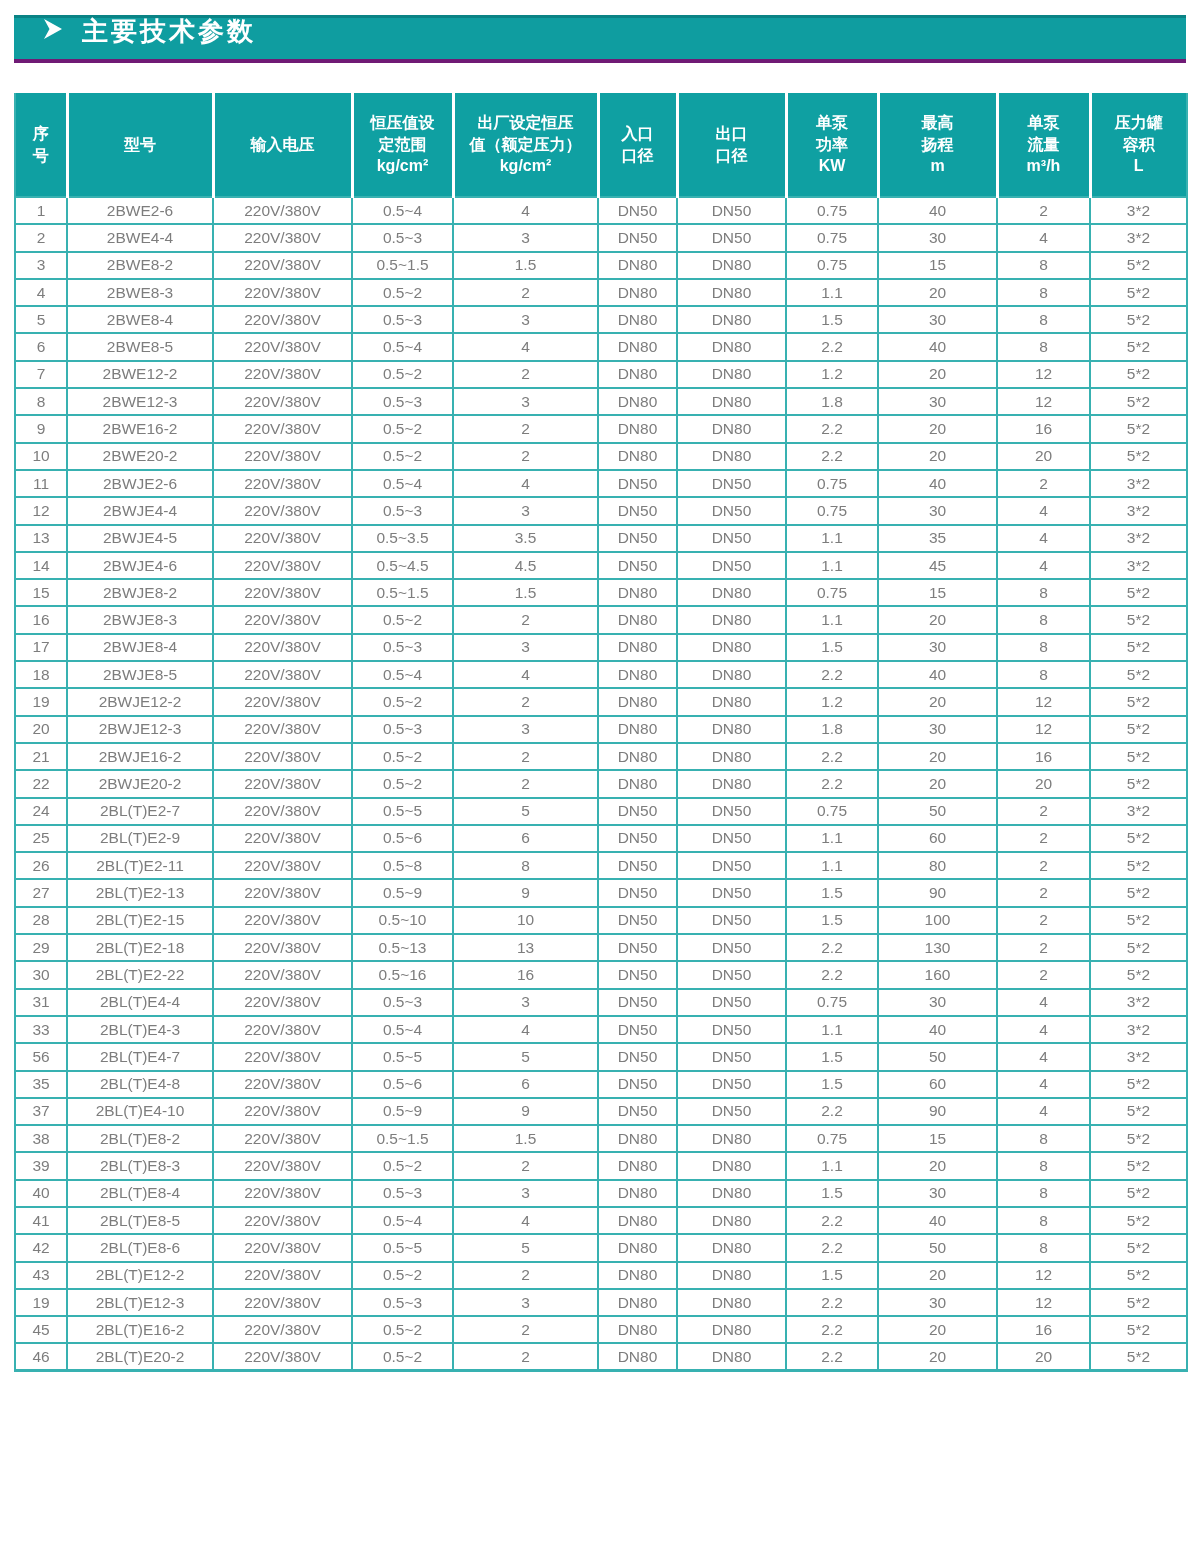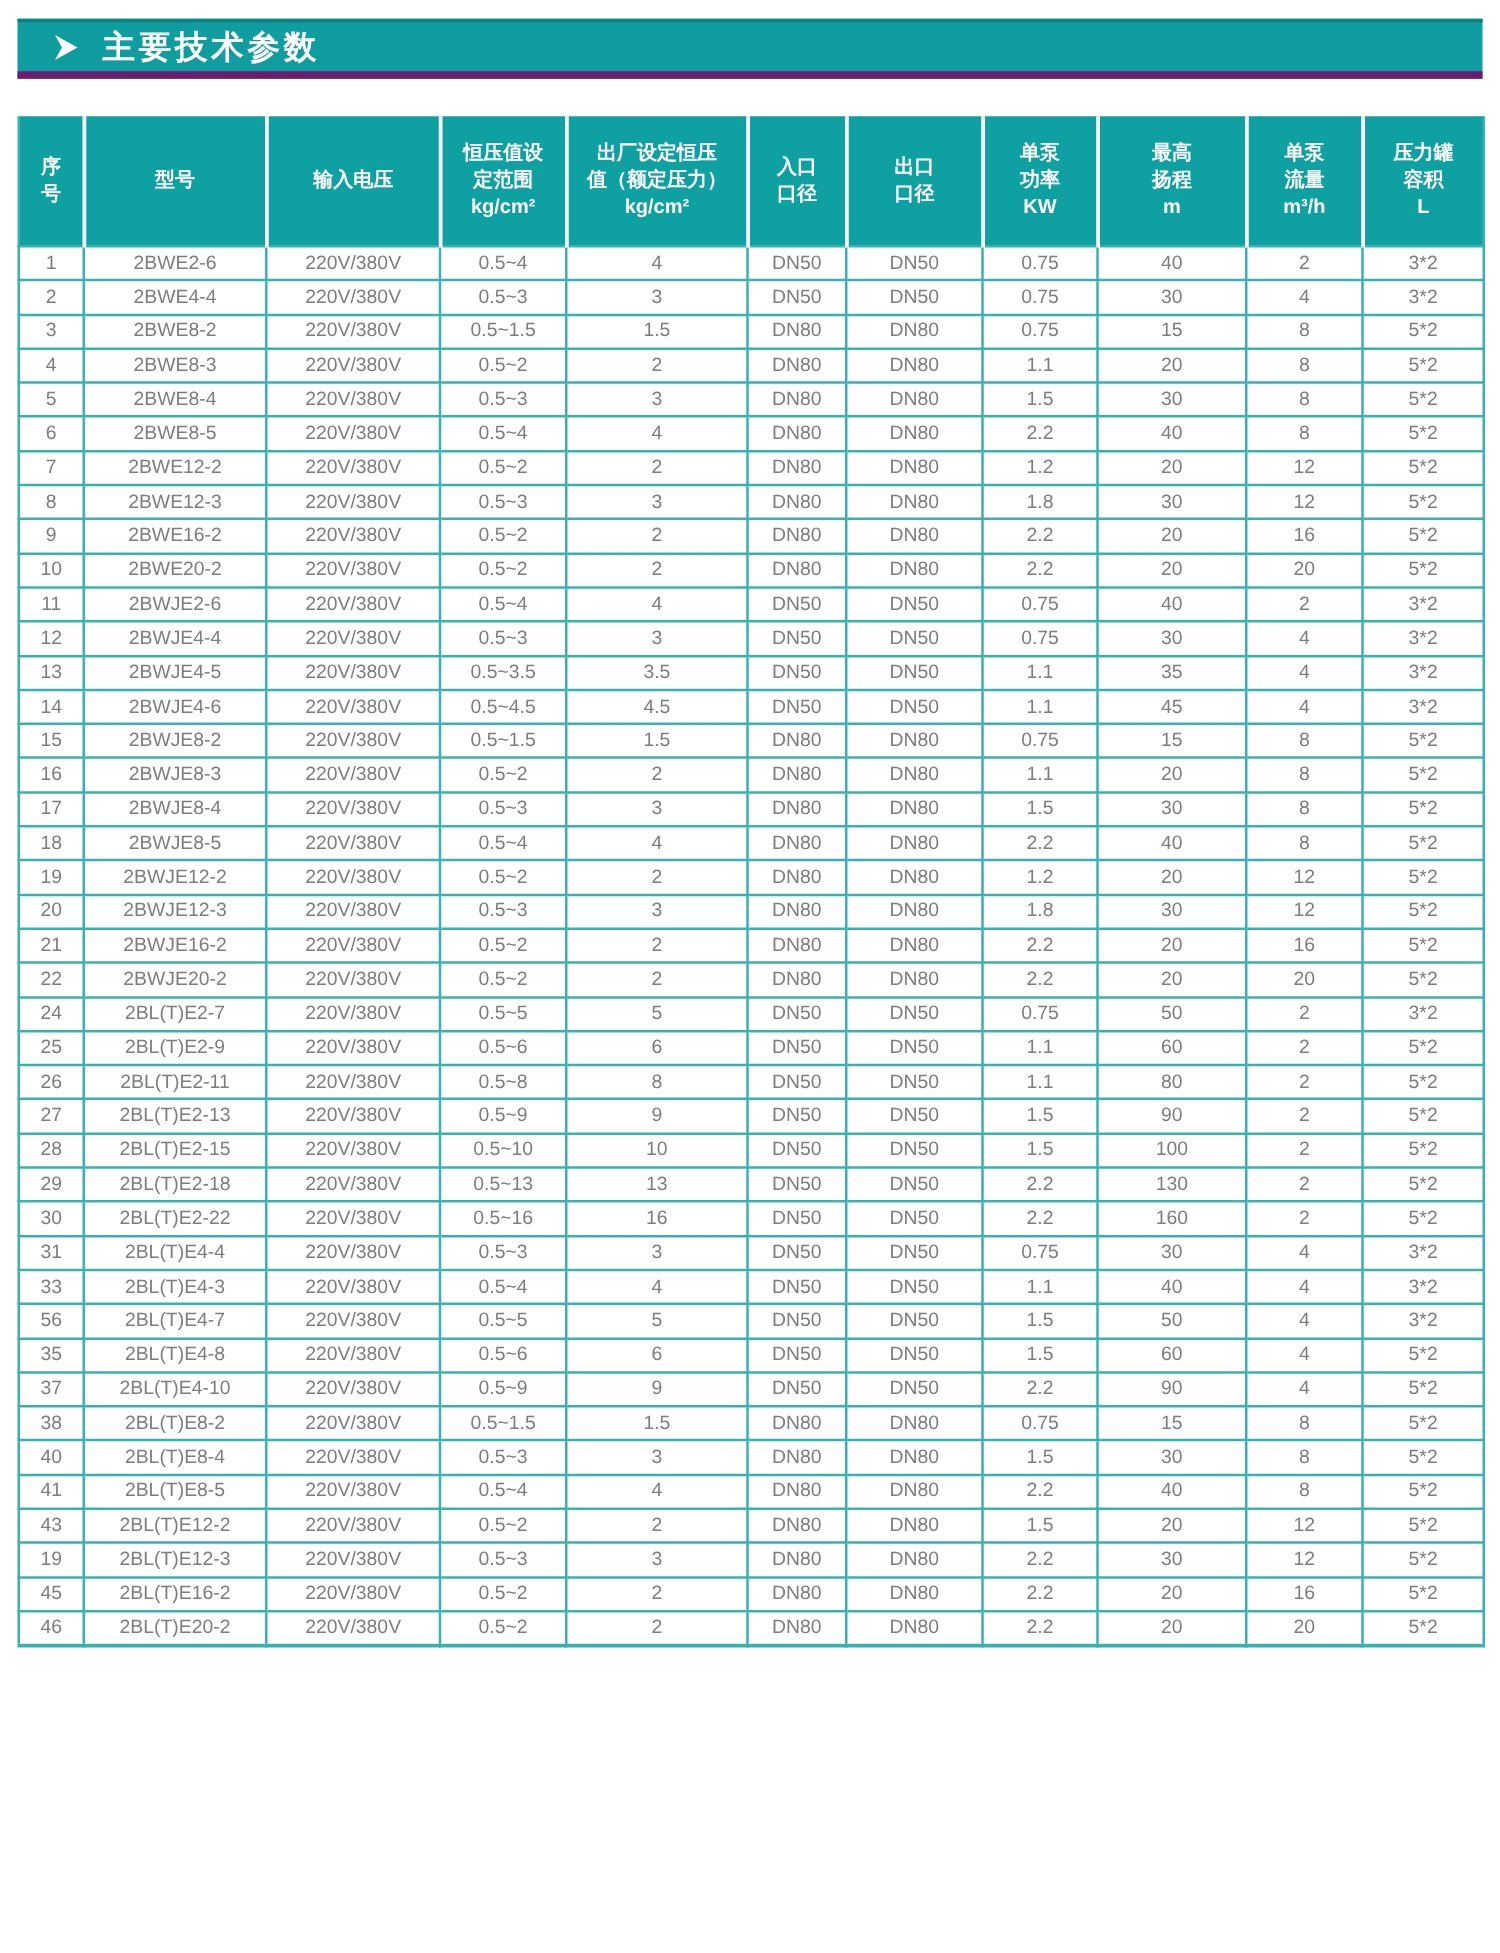--- a/index.html
+++ b/index.html
@@ -9,23 +9,23 @@
     height: 1562px;
     font-family: "Liberation Sans", "DejaVu Sans", sans-serif;
     overflow: hidden;
   }
   .page { padding: 15px 14px 0 14px; }
 
   .title-bar {
     height: 48px;
     background: #0f9da0;
     border-top: 3px solid #0a8385;
-    border-bottom: 6px solid #701a75;
+    border-bottom: 4px solid #701a75;
     display: flex;
-    align-items: center;
+    align-items: flex-start;
     padding-left: 28px;
   }
   .title-arrow {
     width: 22px; height: 22px;
     display: inline-block;
     margin-right: 18px;
     flex: 0 0 auto;
   }
   .title-text {
     color: #ffffff;
@@ -579,20 +579,33 @@
           <td>0.5~1.5</td>
           <td>1.5</td>
           <td>DN80</td>
           <td>DN80</td>
           <td>0.75</td>
           <td>15</td>
           <td>8</td>
           <td>5*2</td>
         </tr>
         <tr>
+          <td>39</td>
+          <td>2BL(T)E8-3</td>
+          <td>220V/380V</td>
+          <td>0.5~2</td>
+          <td>2</td>
+          <td>DN80</td>
+          <td>DN80</td>
+          <td>1.1</td>
+          <td>20</td>
+          <td>8</td>
+          <td>5*2</td>
+        </tr>
+        <tr>
           <td>40</td>
           <td>2BL(T)E8-4</td>
           <td>220V/380V</td>
           <td>0.5~3</td>
           <td>3</td>
           <td>DN80</td>
           <td>DN80</td>
           <td>1.5</td>
           <td>30</td>
           <td>8</td>
@@ -601,20 +614,33 @@
         <tr>
           <td>41</td>
           <td>2BL(T)E8-5</td>
           <td>220V/380V</td>
           <td>0.5~4</td>
           <td>4</td>
           <td>DN80</td>
           <td>DN80</td>
           <td>2.2</td>
           <td>40</td>
+          <td>8</td>
+          <td>5*2</td>
+        </tr>
+        <tr>
+          <td>42</td>
+          <td>2BL(T)E8-6</td>
+          <td>220V/380V</td>
+          <td>0.5~5</td>
+          <td>5</td>
+          <td>DN80</td>
+          <td>DN80</td>
+          <td>2.2</td>
+          <td>50</td>
           <td>8</td>
           <td>5*2</td>
         </tr>
         <tr>
           <td>43</td>
           <td>2BL(T)E12-2</td>
           <td>220V/380V</td>
           <td>0.5~2</td>
           <td>2</td>
           <td>DN80</td>

